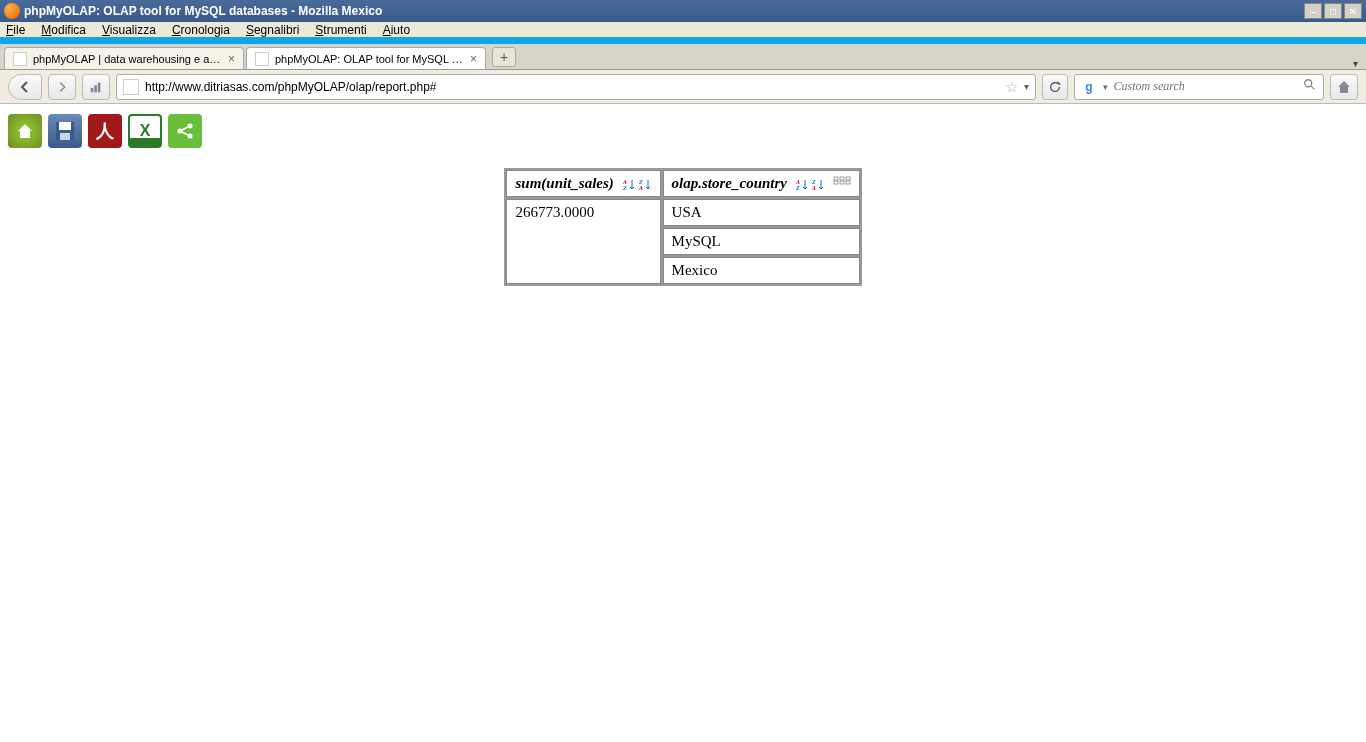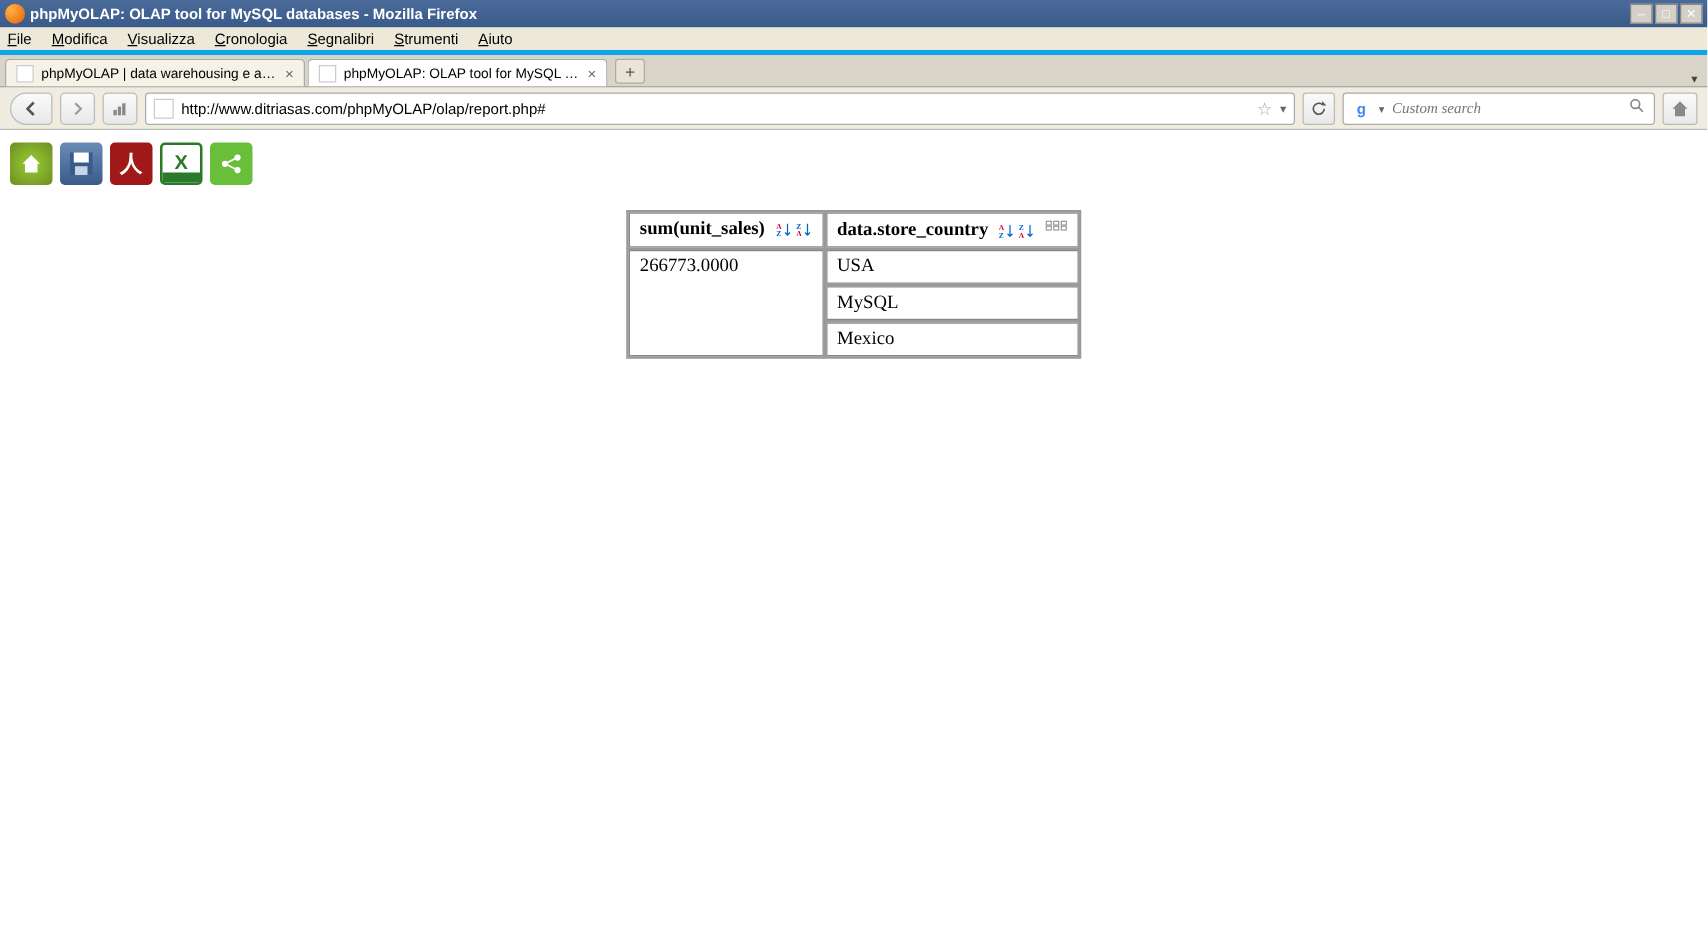--- a/index.html
+++ b/index.html
@@ -6,21 +6,21 @@
 body { font-family: "Segoe UI", Tahoma, sans-serif; font-size: 12px; background: #fff; width: 1366px; height: 742px; overflow: hidden; }
 
 
 .titlebar { background: linear-gradient(#4a6a9a, #3a5a8a); height: 22px; display: flex; align-items: center; padding: 0 4px; color: #fff; }
 .titlebar .ff-icon { width: 16px; height: 16px; background: radial-gradient(circle at 30% 30%, #ffb347, #e66000); border-radius: 50%; margin-right: 4px; }
 .titlebar .title-text { font-weight: bold; font-size: 12px; flex: 1; }
 .win-controls { display: flex; gap: 2px; }
 .win-btn { width: 18px; height: 16px; background: #d4d0c8; border: 1px solid #888; display: flex; align-items: center; justify-content: center; font-size: 10px; font-family: Arial; cursor: default; }
 
 
-.menubar { background: #ece9d8; height: 22px; display: flex; align-items: center; padding: 0 6px; border-bottom: 4px solid #0ea5e9; }
+.menubar { background: #ece9d8; height: 22px; display: flex; align-items: center; padding: 0 6px; border-bottom: 7px solid #0ea5e9; }
 .menubar span { margin-right: 16px; font-size: 12px; cursor: default; }
 .menubar span u { text-decoration: underline; }
 
 
 .tabbar { background: #d8d4c8; height: 26px; display: flex; align-items: flex-end; padding: 0 4px; border-bottom: 1px solid #999; }
 .tab { background: #f5f2e8; border: 1px solid #aaa; border-bottom: none; border-radius: 4px 4px 0 0; height: 22px; padding: 0 8px; display: flex; align-items: center; gap: 6px; margin-right: 2px; min-width: 180px; max-width: 240px; font-size: 11px; cursor: default; }
 .tab.active { background: #fff; }
 .tab .favicon { width: 14px; height: 14px; background: #fff; border: 1px solid #ccc; }
 .tab .tab-label { flex: 1; white-space: nowrap; overflow: hidden; text-overflow: ellipsis; }
 .tab .close-x { font-size: 12px; color: #666; cursor: pointer; }
@@ -54,33 +54,33 @@
 .tool-pdf { background: #a01818; font-size: 18px; font-weight: bold; }
 .tool-excel { background: #fff; border: 2px solid #2a7a2a; color: #2a7a2a; font-weight: bold; position: relative; }
 .tool-excel::after { content:""; position:absolute; bottom:0; left:0; right:0; height:8px; background:#2a7a2a; }
 .tool-share { background: #6abf3a; }
 
 .action-buttons { text-align: center; margin-bottom: 30px; }
 .green-btn { display: inline-block; background: #7ac943; color: #fff; font-weight: bold; font-size: 14px; padding: 6px 14px; border-radius: 6px; border: none; cursor: pointer; margin: 0 2px; }
 
 .report-table { margin: 0 auto; border-collapse: separate; border-spacing: 2px; background: #999; }
 .report-table td, .report-table th { background: #fff; border: 1px solid #888; padding: 4px 8px; font-family: "Times New Roman", serif; font-size: 15px; text-align: left; vertical-align: top; }
-.report-table th { font-weight: bold; }
+.report-table th { font-weight: bold; font-style: italic; }
 .header-cell { white-space: nowrap; }
 .sort-icons { display: inline-flex; gap: 2px; vertical-align: middle; margin-left: 4px; }
 .sort-icon { width: 14px; height: 14px; cursor: pointer; display: inline-flex; align-items: center; justify-content: center; }
 .sort-icon svg { width: 14px; height: 14px; }
 .drill-icon { width: 18px; height: 14px; cursor: pointer; display: inline-flex; align-items: center; justify-content: center; margin-left: 4px; }
 </style>
 </head>
 <body>
 
 <div class="titlebar">
   <div class="ff-icon"></div>
-  <div class="title-text">phpMyOLAP: OLAP tool for MySQL databases - Mozilla Firefox</div>
+  <div class="title-text">phpMyOLAP: OLAP tool for MySQL databases - Mozilla Mexico</div>
   <div class="win-controls">
     <div class="win-btn">–</div>
     <div class="win-btn">□</div>
     <div class="win-btn">✕</div>
   </div>
 </div>
 
 <div class="menubar">
   <span><u>F</u>ile</span>
   <span><u>M</u>odifica</span>
@@ -204,21 +204,21 @@
           <span class="sort-icon">
             <svg viewBox="0 0 14 14">
                   <text x="1" y="6" font-size="6" fill="#06c">Z</text>
                   <text x="1" y="12" font-size="6" fill="#c03">A</text>
                   <path d="M10 2 L10 11 M8 9 L10 11 L12 9" stroke="#06c" stroke-width="1" fill="none"></path>
                 </svg>
           </span>
         </span>
       </th>
       <th class="header-cell">
-        <span>data.store_country</span>
+        <span>olap.store_country</span>
         <span class="sort-icons">
           <span class="sort-icon">
             <svg viewBox="0 0 14 14">
                   <text x="1" y="6" font-size="6" fill="#c03">A</text>
                   <text x="1" y="12" font-size="6" fill="#06c">Z</text>
                   <path d="M10 2 L10 11 M8 9 L10 11 L12 9" stroke="#06c" stroke-width="1" fill="none"></path>
                 </svg>
           </span>
           <span class="sort-icon">
             <svg viewBox="0 0 14 14">

